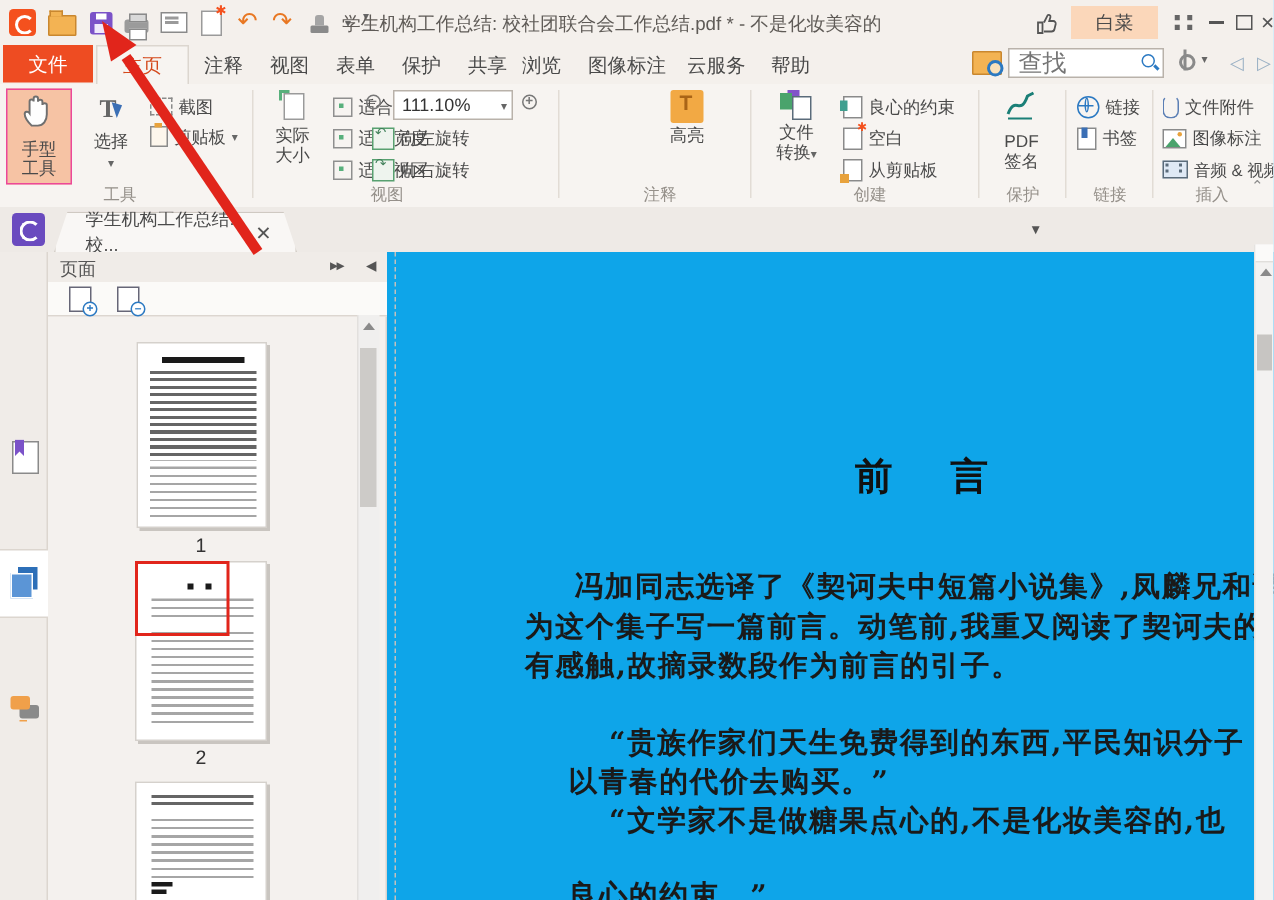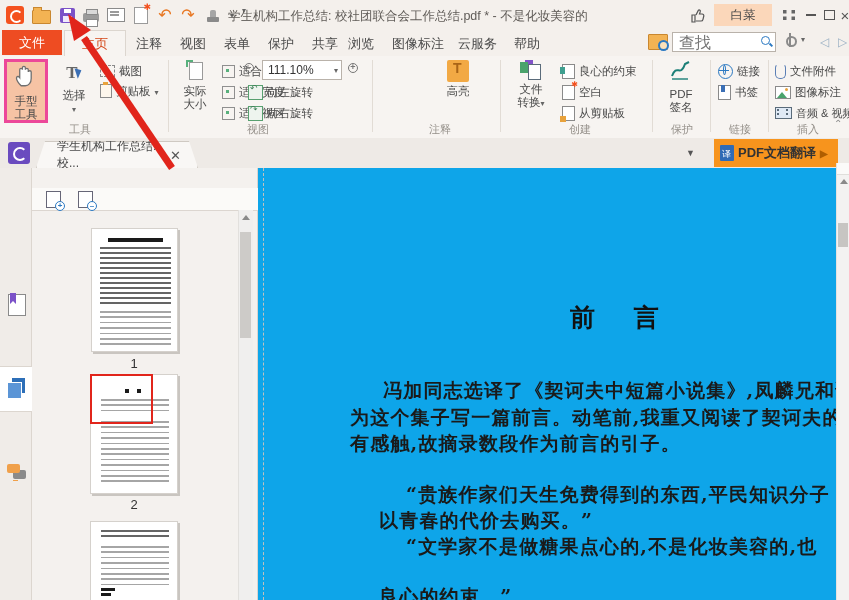--- a/index.html
+++ b/index.html
@@ -51,21 +51,21 @@
   .gear::before{content:"";position:absolute;left:3px;top:3px;width:7px;height:7px;border:2px solid #8a8a8a;border-radius:50%;}
   .gear::after{content:"";position:absolute;left:5.5px;top:0px;width:2.5px;height:14px;background:#8a8a8a;box-shadow:-5px 0 0 -0.5px transparent;transform:rotate(0deg);}
   .navarr{position:absolute;top:5px;font-size:12px;color:#9ab0c4;}
   
   #ribbon{position:absolute;left:0;top:56px;width:849px;height:82px;background:#f7f4f1;border-bottom:1px solid #d9d4ce;}
   .vsep{position:absolute;top:4px;height:72px;width:1px;background:#e2dcd5;}
   .glabel{position:absolute;top:66px;font-size:11px;color:#95908a;text-align:center;}
   .rbig{position:absolute;top:3px;height:64px;text-align:center;font-size:11.5px;color:#4a4a4a;line-height:13px;cursor:default;}
   .rbig .ric{display:block;margin:1px auto 3px;}
   .rsm{position:absolute;height:18px;font-size:11.5px;color:#4a4a4a;white-space:nowrap;display:flex;align-items:center;gap:4px;}
-  .hand-hl{background:#f6c3a4;border:3px solid #ec4899;box-sizing:border-box;}
+  .hand-hl{background:#f6c3a4;border:1px solid #ec4899;box-sizing:border-box;}
   .caret6::after{content:"▾";font-size:8px;color:#666;}
   .handsvg,.tiico{display:inline-block;}
   .tT{font-family:"Liberation Serif",serif;font-weight:bold;font-size:17px;color:#666;}
   .tI{font-family:"Liberation Serif",serif;font-weight:bold;font-size:17px;color:#3b6fb5;}
   .cursor-tri{display:inline-block;width:0;height:0;border-left:6px solid #3b6fb5;border-top:4px solid transparent;border-bottom:7px solid transparent;transform:rotate(-18deg);margin-left:-2px;}
   .snapico{width:13px;height:10px;border:1.3px dashed #8a8a8a;display:inline-block;}
   .clipico{width:10px;height:12px;background:#fdf6ec;border:1.3px solid #8a8a8a;position:relative;display:inline-block;}
   .clipico::before{content:"";position:absolute;left:2px;top:-3px;width:5px;height:3px;background:#e8a23c;}
   .actico{width:18px;height:20px;position:relative;}
   .actico::before{content:"";position:absolute;left:3px;top:2px;width:12px;height:16px;background:#fff;border:1.2px solid #9a9a9a;}
@@ -376,36 +376,36 @@
     <span class="collapse">⌃</span>
   </div>
 
   <div id="tabbar">
     <span class="startico"></span>
     <div class="doctab">
       <span>学生机构工作总结: 校...</span>
       <span class="tabx">✕</span>
     </div>
     <span class="tabsdd">▼</span>
-    <div class="transbtn">
-      <span class="transico"></span>
-      <span>PDF文档翻译</span>
-      <span class="transarr">▶</span>
-    </div>
   </div>
 
   <div id="strip">
     <span class="bkmico"></span>
     <div class="pagesbtn">
       <span class="pagesico"></span>
     </div>
     <span class="commico"></span>
   </div>
 
   <div id="panel">
+    <div class="panelhead">
+      <span class="paneltitle">页面</span>
+      <span class="pexpand">▶▶</span>
+      <span class="pcollapse">◀</span>
+    </div>
     <div class="paneltools">
       <span class="zpg plus" style="left:14px"></span>
       <span class="zpg minus" style="left:46px"></span>
     </div>
 
     <div class="thumb" style="left:59px;top:60px;width:87px;height:124px">
       <div class="ttitle" style="left:16px;top:9px;width:55px;height:3.5px"></div>
       <div class="tl" style="left:8px;top:18px;width:71px;height:60px"></div>
       <div class="tl light" style="left:8px;top:82px;width:71px;height:34px"></div>
     </div>

